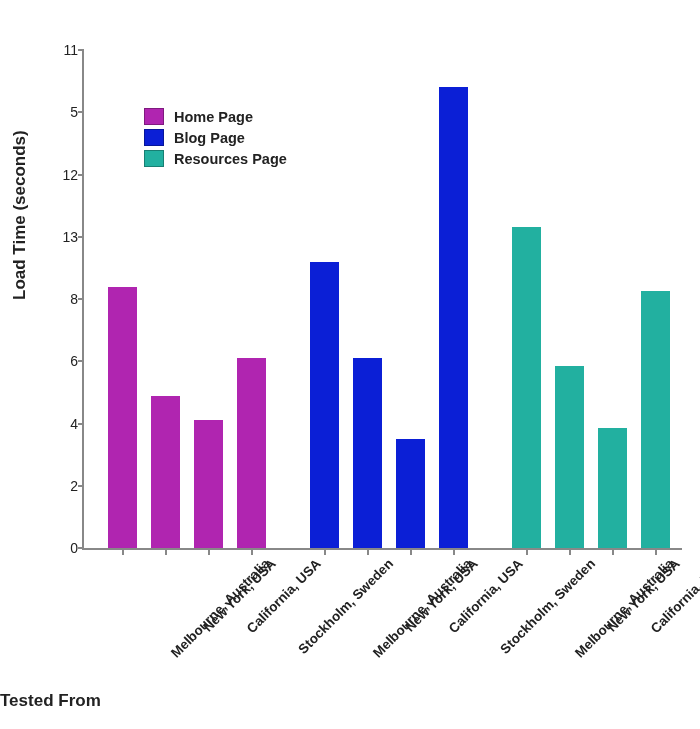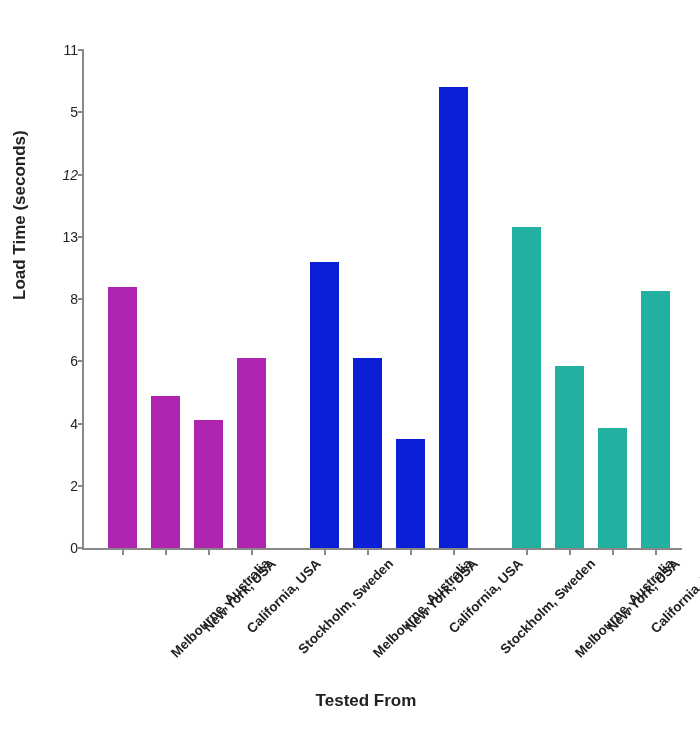--- a/index.html
+++ b/index.html
@@ -29,25 +29,24 @@
     transform: rotate(-90deg);
     transform-origin: left top;
     font-weight: 700;
     font-size: 17px;
     color: #222;
     white-space: nowrap;
   }
   .xlabel {
     position: absolute;
     left: 0; right: 0; bottom: 18px;
-    text-align: center;
+    text-align: left;
     font-weight: 700;
     font-size: 17px;
     color: #222;
-    padding-left: 32px;
   }
   .plot {
     position: absolute;
     left: 82px;
     top: 50px;
     width: 600px;
     height: 500px;
     border-left: 2px solid #888;
     border-bottom: 2px solid #888;
     box-sizing: border-box;
@@ -111,33 +110,47 @@
   }
 </style>
 </head>
 <body>
 
 <div class="chart-wrap">
   <div class="ylabel">Load Time (seconds)</div>
   <div class="xlabel">Tested From</div>
 
   <div class="plot" id="plot">
+    <div class="legend" id="legend">
+        <div class="legend-row">
+          <div class="legend-swatch" style="background: rgb(176, 37, 176);"></div>
+          <span>Home Page</span>
+        </div>
+        <div class="legend-row">
+          <div class="legend-swatch" style="background: rgb(11, 31, 214);"></div>
+          <span>Blog Page</span>
+        </div>
+        <div class="legend-row">
+          <div class="legend-swatch" style="background: rgb(34, 176, 160);"></div>
+          <span>Resources Page</span>
+        </div>
+      </div>
   <div class="ytick" style="bottom: 0px;">0</div>
       <div class="ytick-mark" style="bottom: -1px;"></div>
       <div class="ytick" style="bottom: 62.25px;">2</div>
       <div class="ytick-mark" style="bottom: 61.25px;"></div>
       <div class="ytick" style="bottom: 124.5px;">4</div>
       <div class="ytick-mark" style="bottom: 123.5px;"></div>
       <div class="ytick" style="bottom: 186.75px;">6</div>
       <div class="ytick-mark" style="bottom: 185.75px;"></div>
       <div class="ytick" style="bottom: 249px;">8</div>
       <div class="ytick-mark" style="bottom: 248px;"></div>
       <div class="ytick" style="bottom: 311.25px;">13</div>
       <div class="ytick-mark" style="bottom: 310.25px;"></div>
-      <div class="ytick" style="bottom: 373.5px; font-style: italic;">12</div>
+      <div class="ytick" style="bottom: 373.5px;">12</div>
       <div class="ytick-mark" style="bottom: 372.5px;"></div>
       <div class="ytick" style="bottom: 435.75px;">5</div>
       <div class="ytick-mark" style="bottom: 434.75px;"></div>
       <div class="ytick" style="bottom: 498px;">11</div>
       <div class="ytick-mark" style="bottom: 497px;"></div>
       <div class="bar" style="left: 24px; width: 29px; height: 261.45px; background: rgb(176, 37, 176);"></div>
       <div class="xtick-mark" style="left: 37.5px;"></div>
       <div class="xtick" style="left: 44.5px;">Melbourne, Australia</div>
       <div class="bar" style="left: 67px; width: 29px; height: 152.512px; background: rgb(176, 37, 176);"></div>
       <div class="xtick-mark" style="left: 80.5px;"></div>

